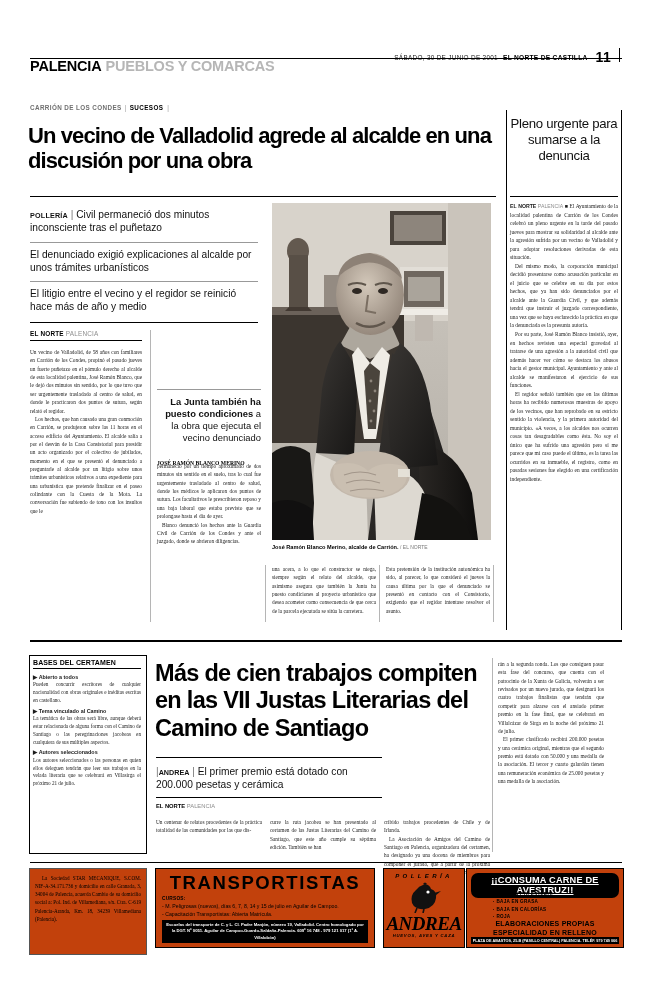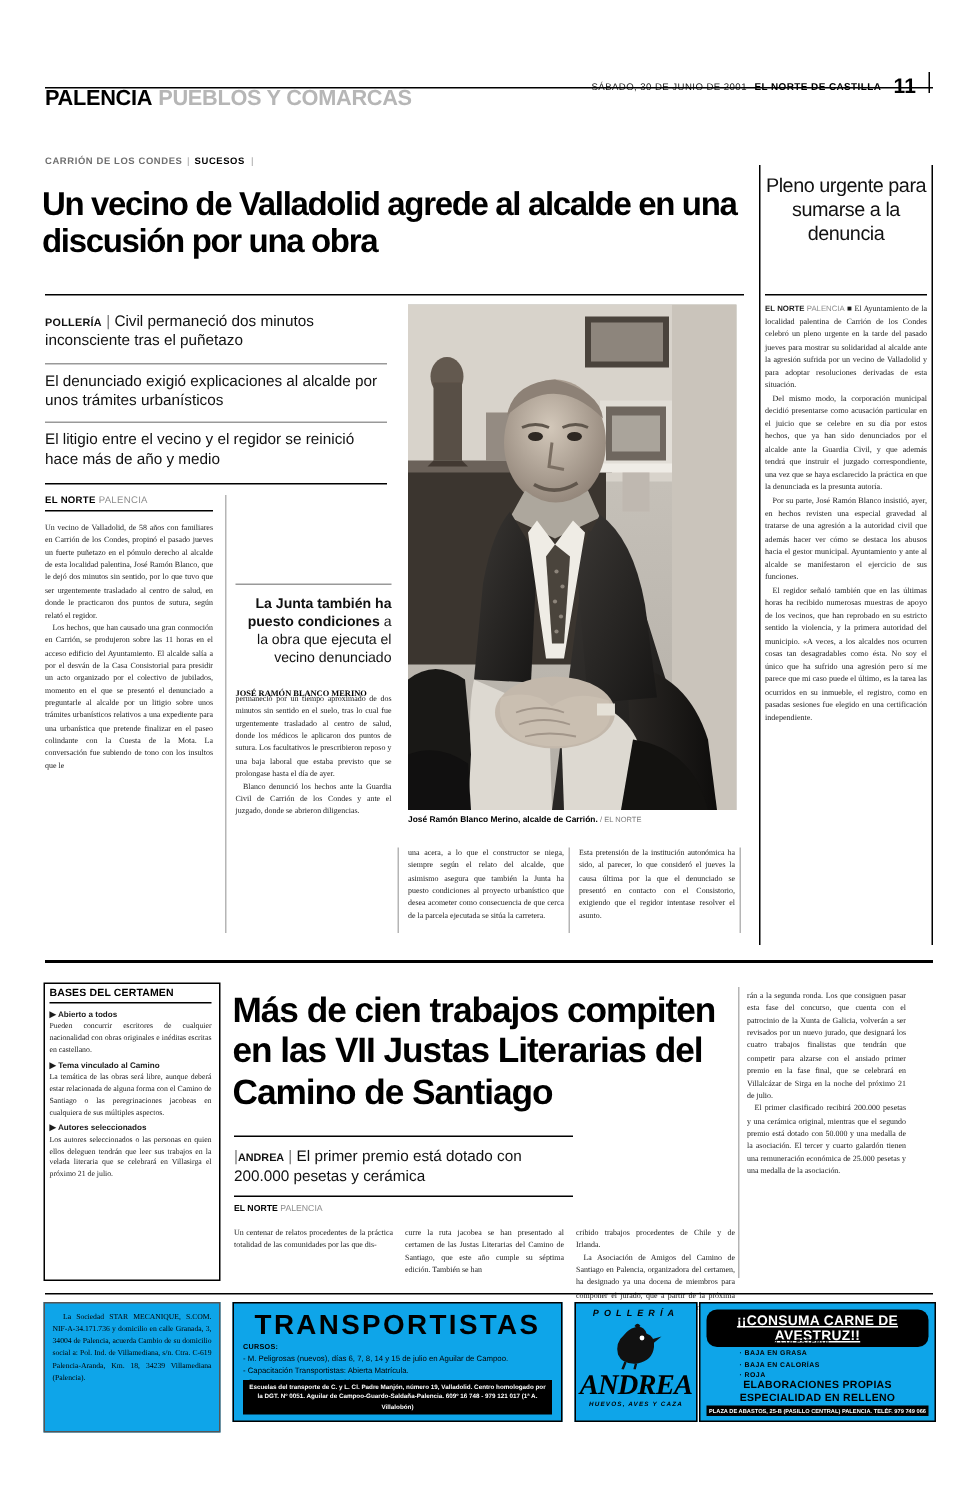--- a/index.html
+++ b/index.html
@@ -364,21 +364,21 @@
   
   .ads-rule {
     position: absolute;
     left: 30px; top: 862px;
     width: 592px;
     border-top: 1px solid #000;
   }
   .ad {
     position: absolute;
     border: 1px solid #000;
-    background: #0ea5e9;
+    background: #c2410c;
     overflow: hidden;
   }
   #ad-star { left: 29px; top: 868px; width: 116px; height: 85px; border: 1px solid #555; }
   #ad-star .txt {
     position: absolute;
     left: 5px; top: 5px; right: 5px;
     font-size: 5.1px;
     line-height: 1.6;
     text-align: justify;
     font-family: "Liberation Serif", serif;

